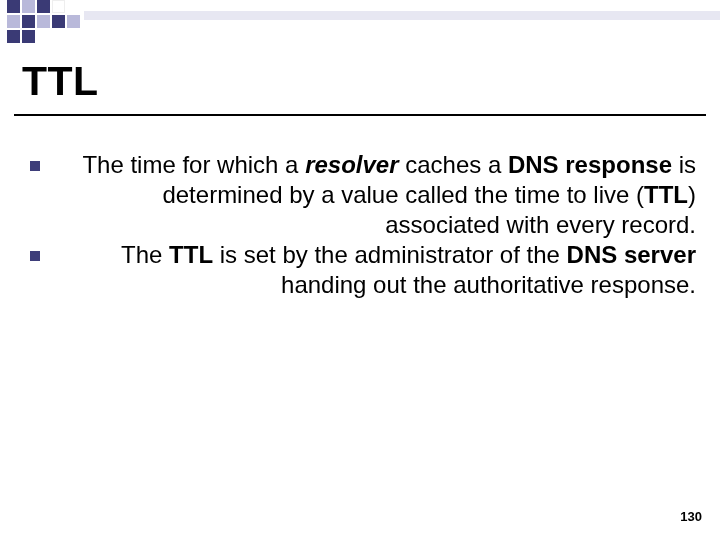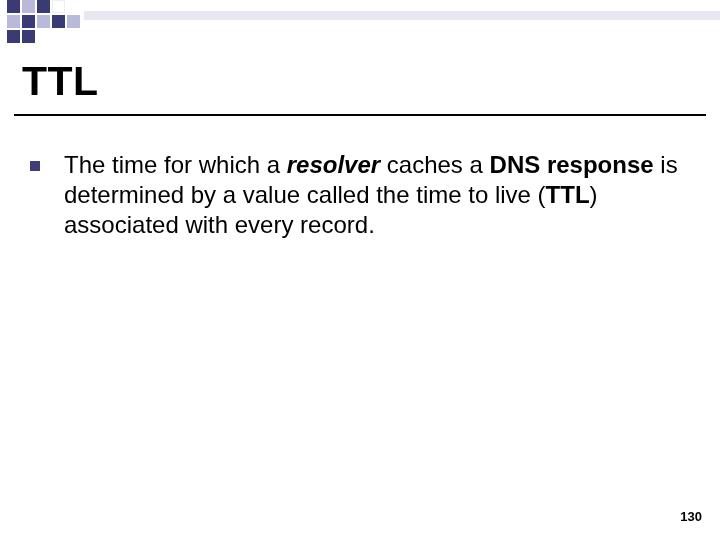--- a/index.html
+++ b/index.html
@@ -42,20 +42,21 @@
   .content {
     position: absolute;
     left: 26px;
     top: 150px;
     width: 670px;
   }
   .item {
     display: flex;
     align-items: flex-start;
     margin-bottom: 0px;
+    text-align: right;
   }
   .bullet {
     width: 10px;
     height: 10px;
     background: #3e3e7a;
     flex: 0 0 10px;
     margin-top: 11px;
     margin-right: 24px;
     margin-left: 4px;
   }
@@ -100,17 +101,23 @@
 
 <div class="content">
 
   <div class="item">
     <div class="bullet"></div>
     <div class="text">
       <span>The time for which a </span><b><i>resolver</i></b><span> caches a </span><b>DNS response</b><span> is determined by a value called the time to live (</span><b>TTL</b><span>) associated with every record.</span>
     </div>
   </div>
 
+  <div class="item">
+    <div class="bullet"></div>
+    <div class="text">
+      <span>The </span><b>TTL</b><span> is set by the administrator of the </span><b>DNS server</b><span> handing out the authoritative response.</span>
+    </div>
+  </div>
 
 
 </div>
 
 <div class="pagenum">130</div>
 
 </body></html>

